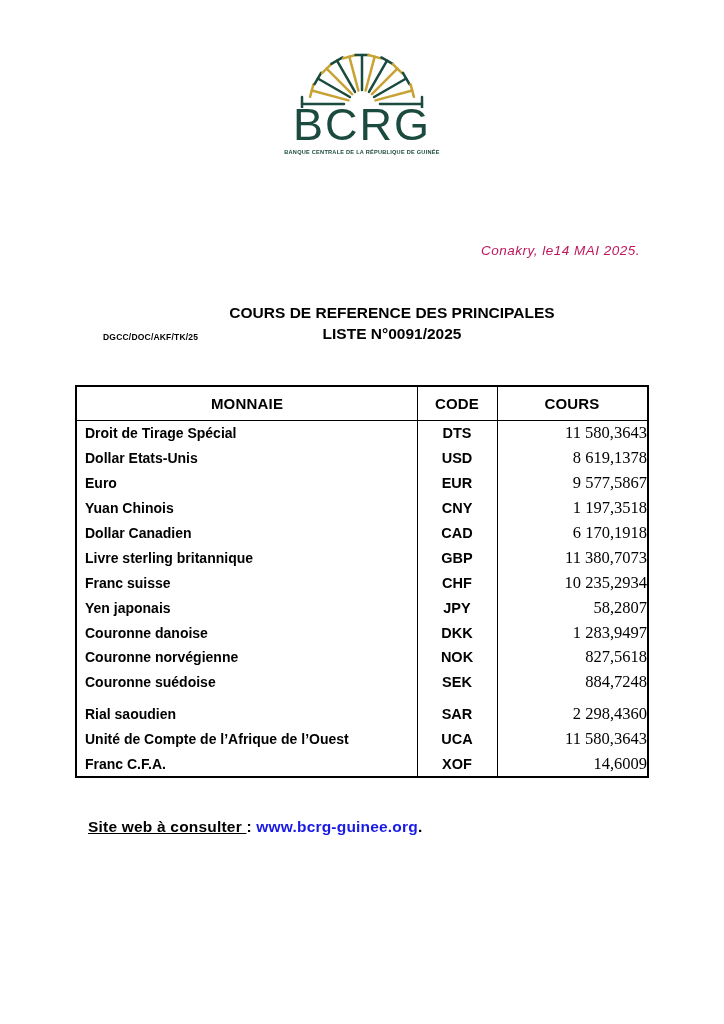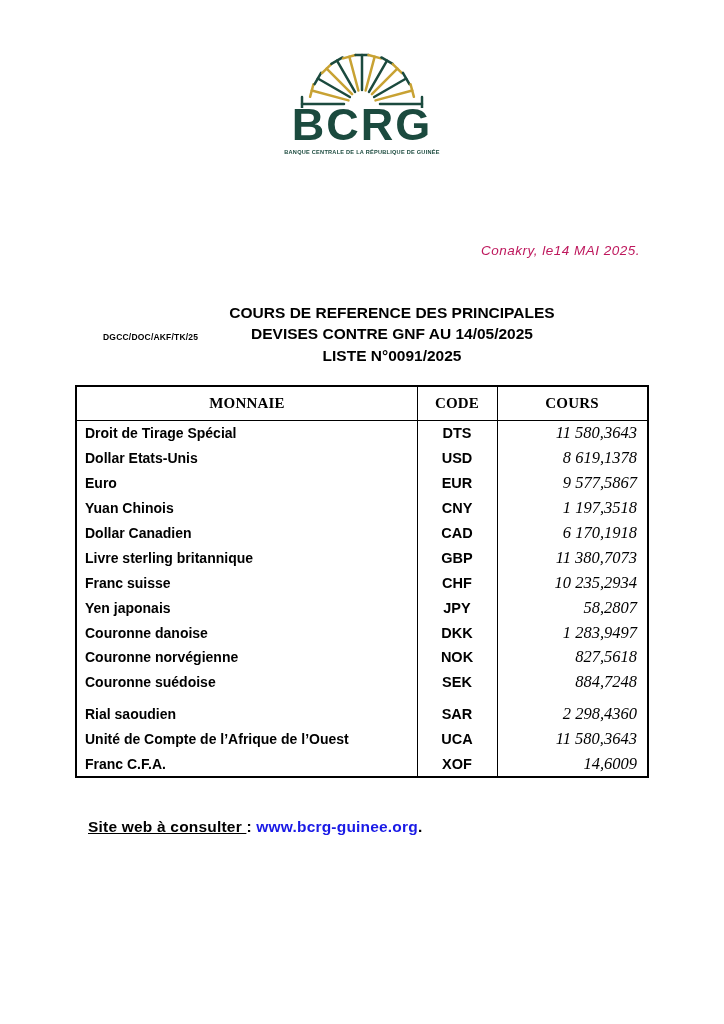--- a/index.html
+++ b/index.html
@@ -14,21 +14,21 @@
   }
 
   
   .logo { position:absolute; top:44px; left:0; width:724px; text-align:center; }
   .logo-rays { display:block; margin:0 auto; }
   .ray-dark line { stroke:var(--logo-green,#1b4a3e); }
   .ray-gold line { stroke:var(--logo-gold,#c8a233); }
   .logo-rays line { stroke-width:2.5; stroke-linecap:round; }
   .logo-wordmark {
     margin-top:-6px;
-    font-size:45px; font-weight:700; letter-spacing:2px;
+    font-size:45px; font-weight:400; letter-spacing:2px;
     color:var(--logo-green,#1b4a3e); line-height:1;
   }
   .logo-subtitle {
     margin-top:2px;
     font-size:5.6px; font-weight:700; letter-spacing:0.25px;
     color:var(--logo-green,#1b4a3e);
   }
 
   
   .dateline {
@@ -51,35 +51,34 @@
   .rates-table {
     position:absolute; top:385px; left:75px; width:574px;
     border:2px solid #000; background:#fff;
   }
   .table-inner { position:relative; }
   .col-sep { position:absolute; top:0; bottom:0; width:0; border-left:1.6px solid #000; }
   .col-sep.sep1 { left:340px; }
   .col-sep.sep2 { left:420px; }
   .thead {
     display:grid; grid-template-columns:340px 80px 1fr;
-    height:34px; align-items:center; border-bottom:1.8px solid #000;font-family:Liberation Serif, serif;
+    height:34px; align-items:center; border-bottom:1.8px solid #000;
   }
   .th { text-align:center; font-weight:700; font-size:15px; letter-spacing:0.2px; }
   .trow {
     display:grid; grid-template-columns:340px 80px 1fr;
     height:24.9px; align-items:center;
   }
   .trow.gap-before { margin-top:7px; }
   .cell-monnaie { padding-left:8px; font-weight:700; font-size:14px; white-space:nowrap; }
   .cell-code { text-align:center; font-weight:700; font-size:14.5px; }
   .cell-cours {
-    text-align:right; padding-right:10px;
+    text-align:right; 
     font-family:"Liberation Serif", serif; font-size:16.5px;
     white-space:nowrap;
-    font-style:italic;
   }
 
   
   .footer {
     position:absolute; top:818px; left:88px;
     font-size:15.5px; font-weight:700; letter-spacing:0.2px;
   }
   .footer-label { text-decoration:underline; }
   .site-link { color:var(--link-color,#1a1ae6); cursor:pointer; }
 </style>
@@ -146,21 +145,20 @@
     <div class="logo-wordmark">BCRG</div>
     <div class="logo-subtitle">BANQUE CENTRALE DE LA RÉPUBLIQUE DE GUINÉE</div>
   </div>
 
   <div class="dateline">Conakry, le14 MAI 2025.</div>
 
   <div class="reference">DGCC/DOC/AKF/TK/25</div>
 
   <div class="doc-title">
     <div>COURS DE REFERENCE DES PRINCIPALES</div>
-    <div>DEVISES CONTRE GNF AU 14/05/2025</div>
     <div>LISTE N°0091/2025</div>
   </div>
 
   <div class="rates-table">
     <div class="table-inner">
       <div class="thead">
         <div class="th">MONNAIE</div>
         <div class="th">CODE</div>
         <div class="th">COURS</div>
       </div>

